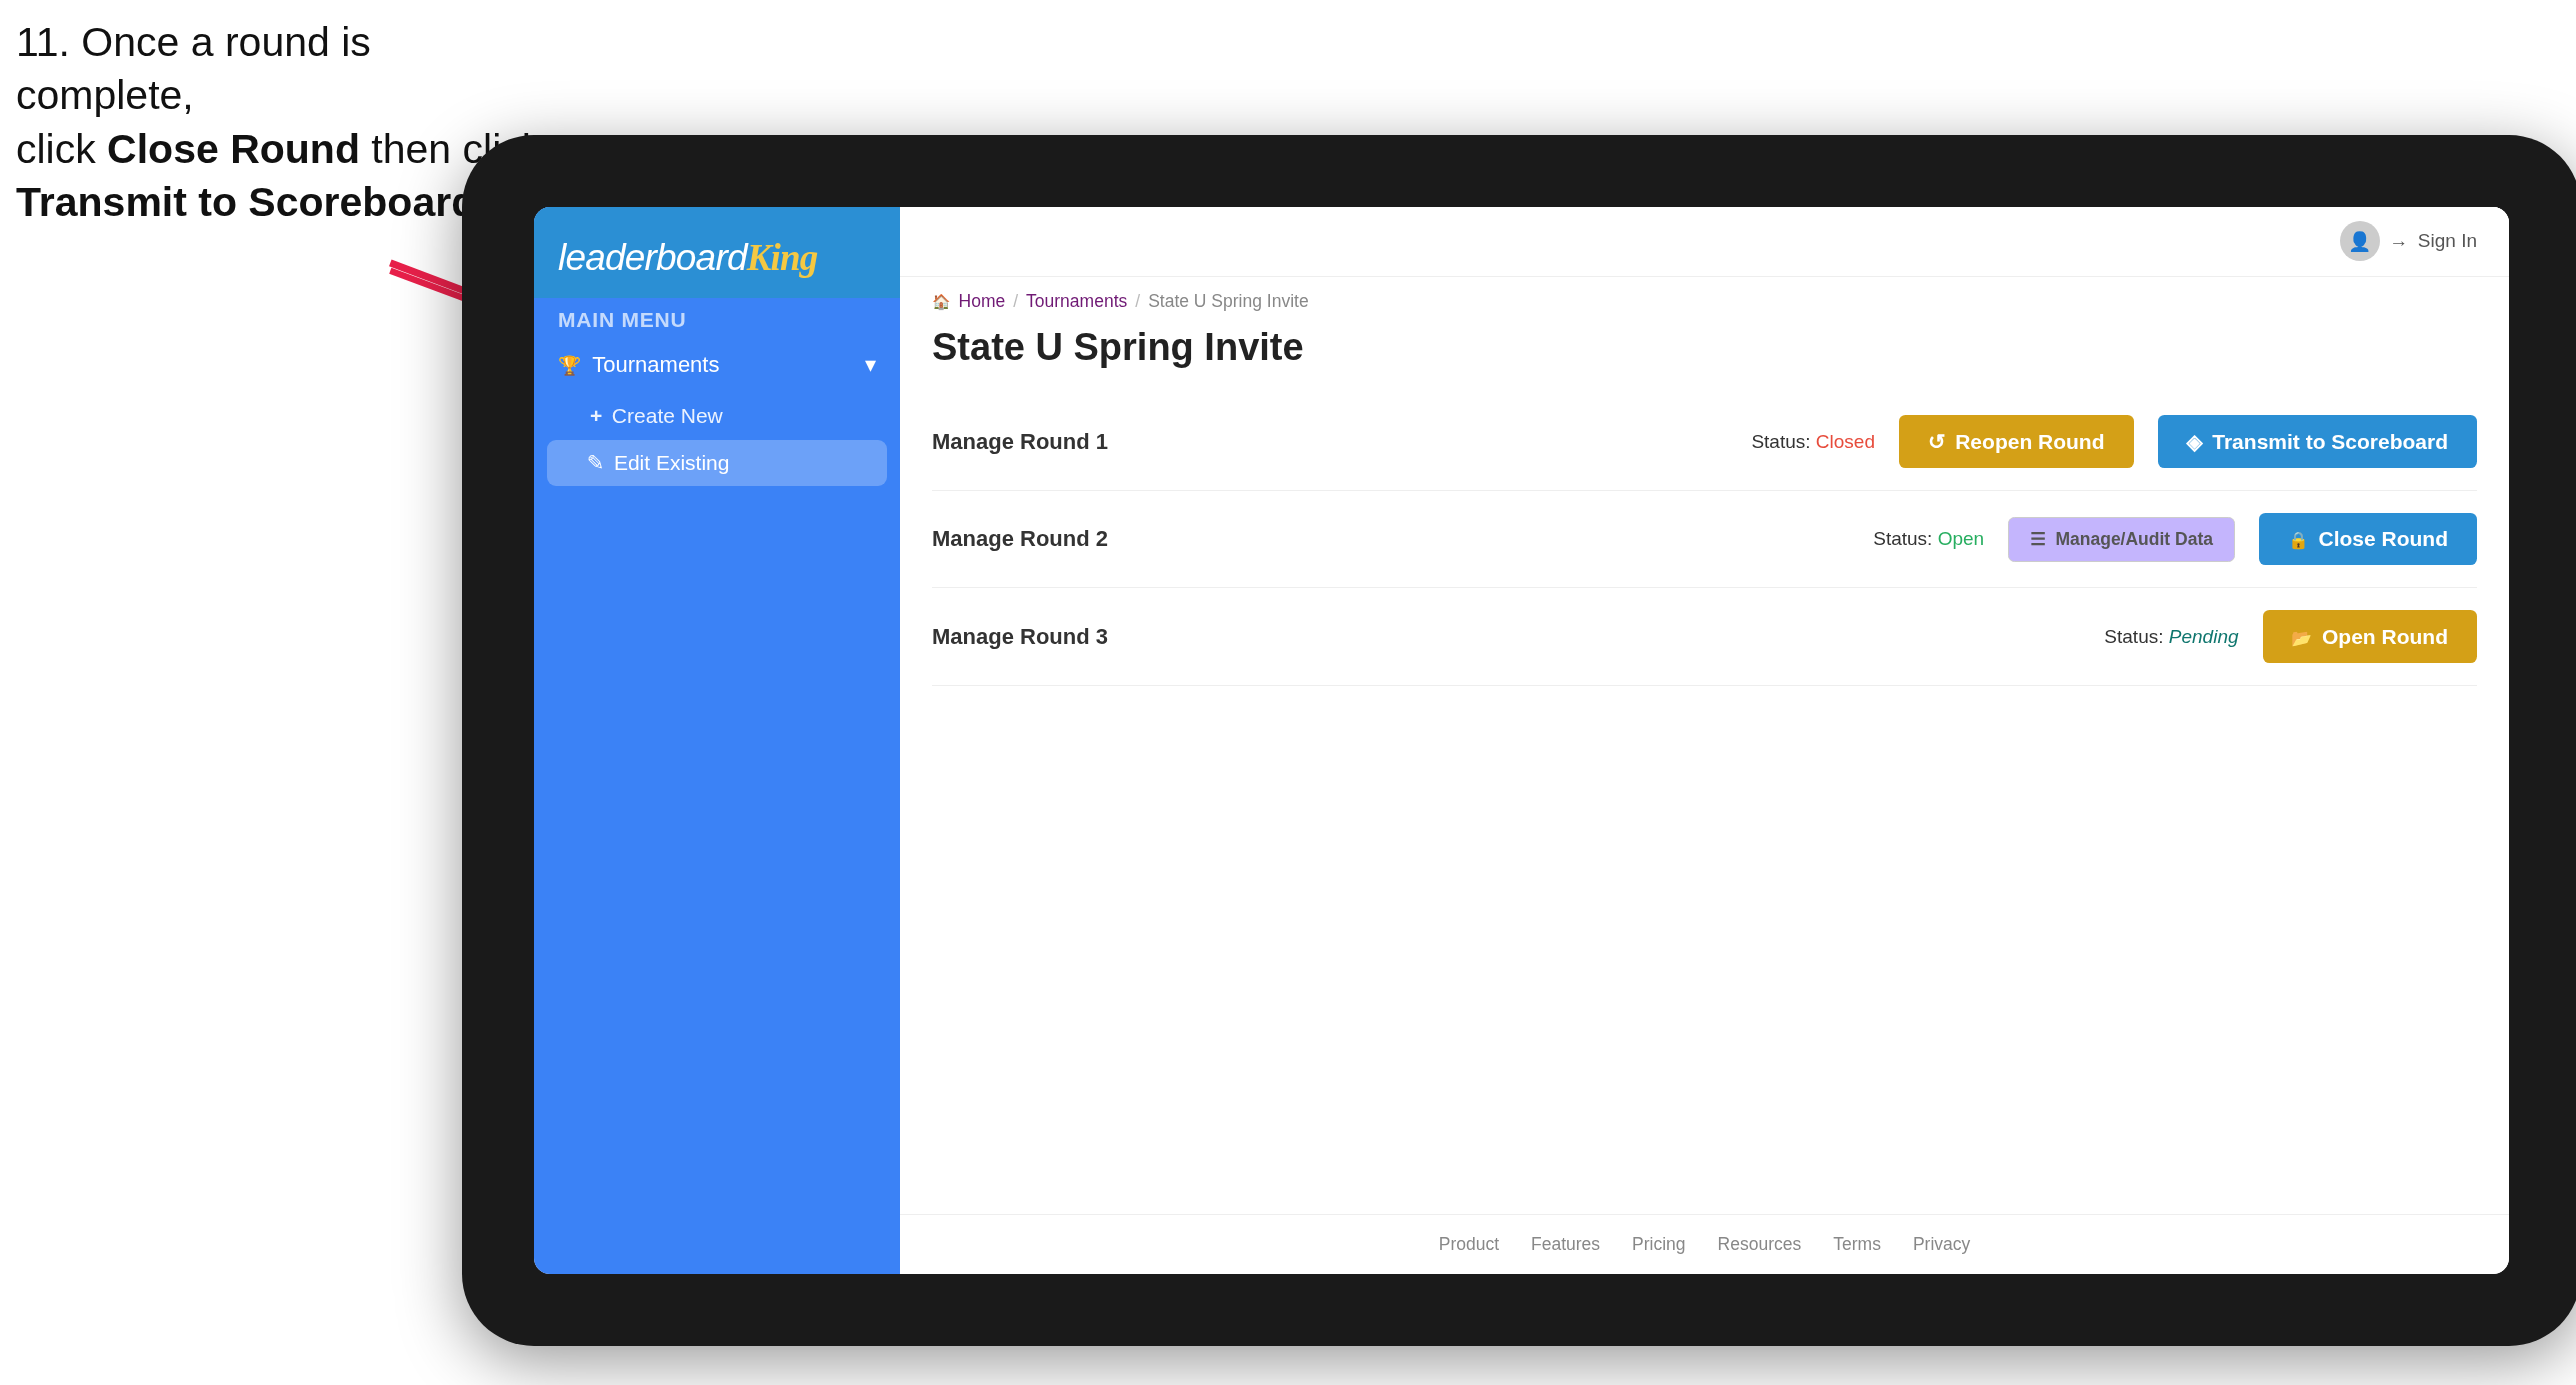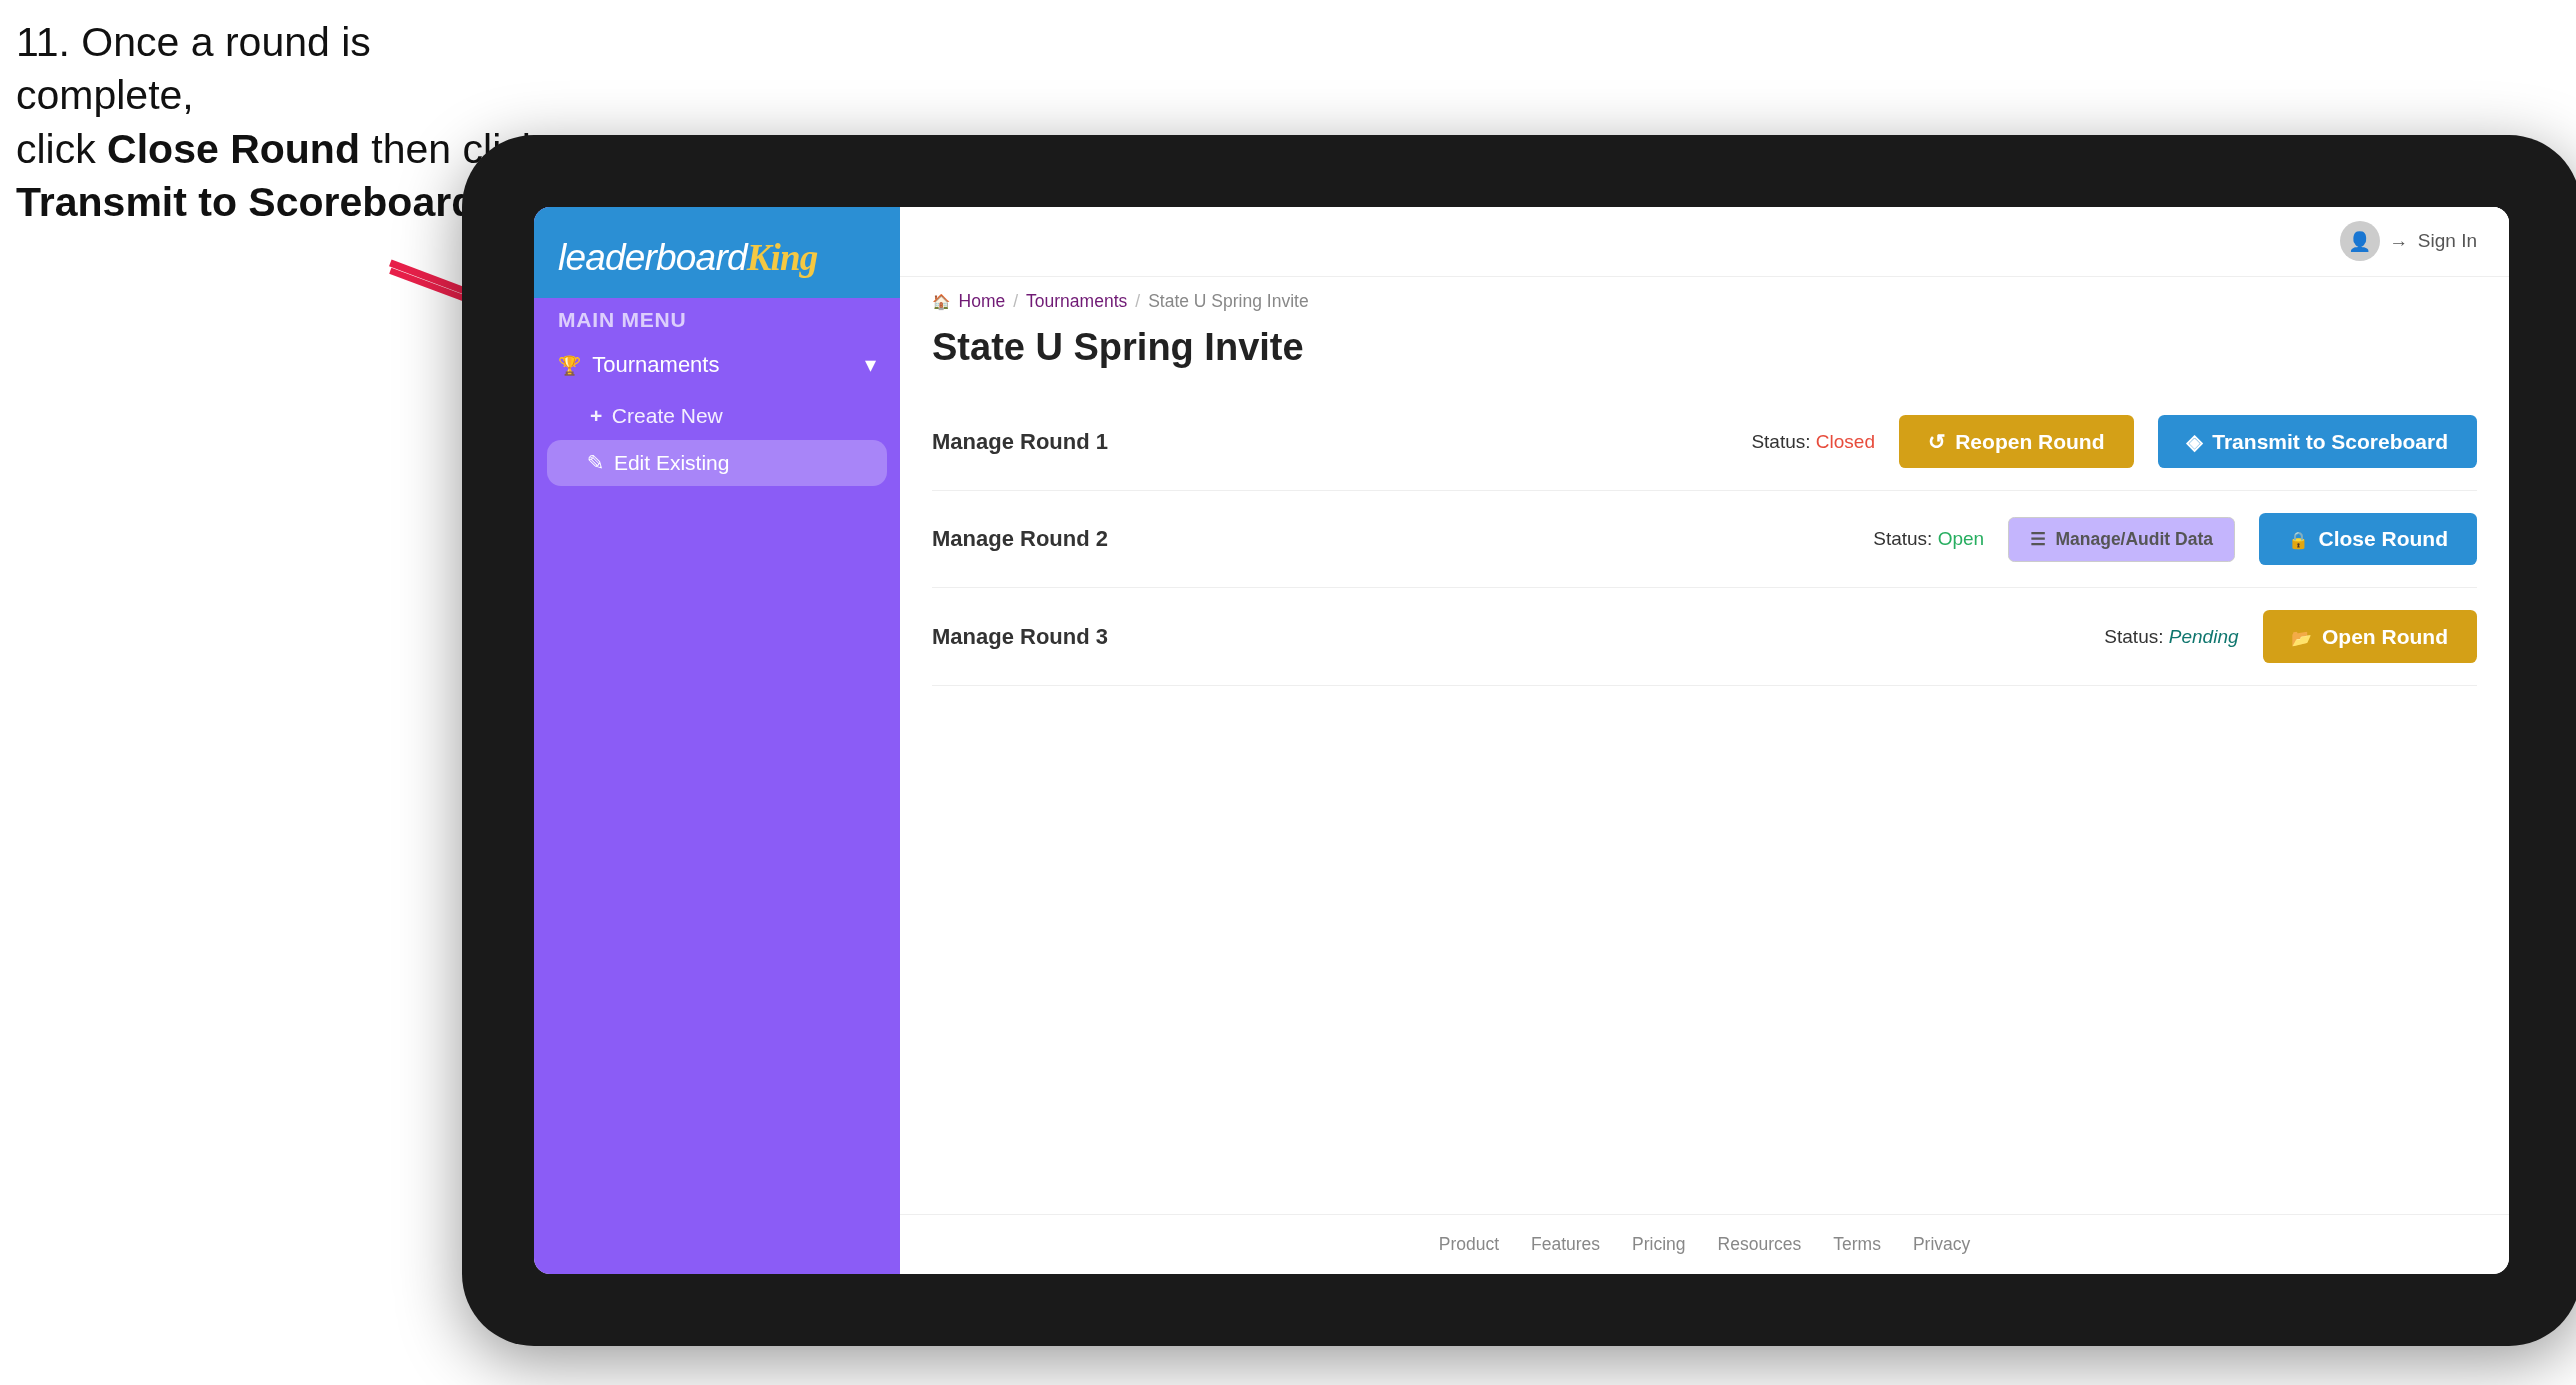--- a/index.html
+++ b/index.html
@@ -61,21 +61,21 @@
     
     .app-container {
       display: flex;
       flex: 1;
       height: 100%;
     }
 
     
     .sidebar {
       width: 366px;
-      background: #8b5cf6;
+      background: #3b82f6;
       flex-shrink: 0;
       display: flex;
       flex-direction: column;
     }
 
     .sidebar-logo {
       padding: 29px 24px 19px;
       background: #2b8fd4;
     }
 
@@ -128,21 +128,21 @@
       color: rgba(255,255,255,0.9);
       font-size: 21px;
       cursor: pointer;
       display: flex;
       align-items: center;
       gap: 9.6px;
     }
 
     .sidebar-sub-item.active {
       background: rgba(255,255,255,0.25);
-      border-radius: 14px;
+      border-radius: 9px;
       margin: 1.6px 12.7px;
       padding: 11px 16px 11px 40px;
       color: #fff;
     }
 
     
     .main-content {
       flex: 1;
       background: #fff;
       display: flex;

